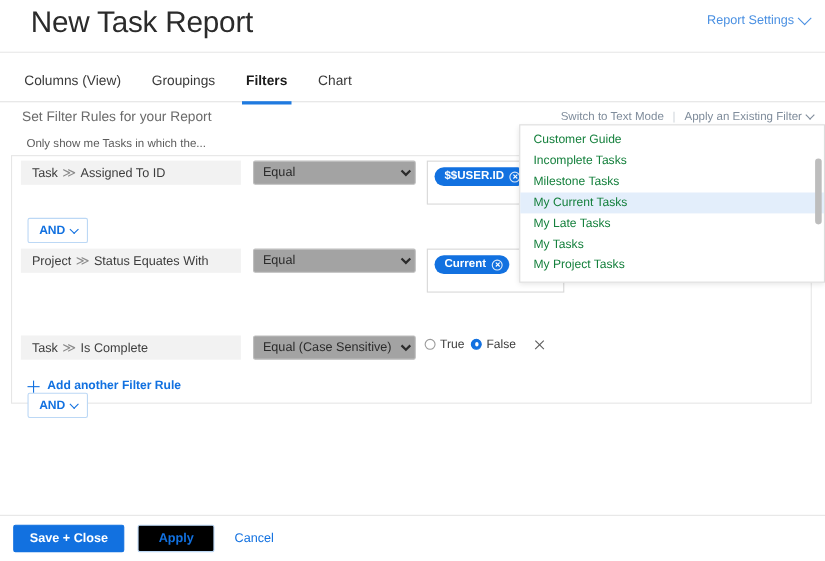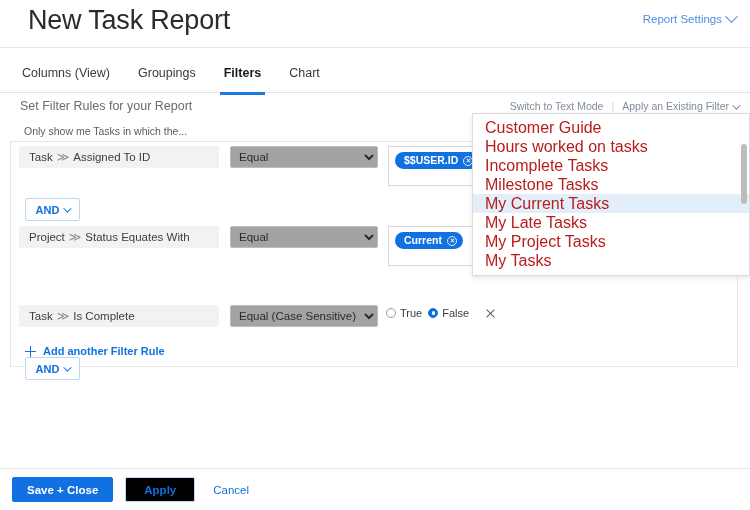--- a/index.html
+++ b/index.html
@@ -195,21 +195,21 @@
 
   
   .dropdown {
     position:absolute; left:472px; top:113px; width:278px;
     background:#fff; border:1px solid #dcdcdc;
     box-shadow: 0 2px 5px rgba(0,0,0,0.10);
     padding:4px 0 5px 0; z-index:40;
   }
   .dd-item {
     height:19px; line-height:19px;
-    padding-left:12px; font-size:16px; color:#b91c1c;
+    padding-left:12px; font-size:11px; color:#15803d;
     cursor:pointer; white-space:nowrap;
   }
   .dd-item.sel { background:#e3eefb; }
   .dd-scroll {
     position:absolute; right:2px; top:30px;
     width:6px; height:60px; border-radius:3px; background:#bdbdbd;
   }
 
   
   .footer {
@@ -325,27 +325,26 @@
     </div>
 
     <div class="add-rule">
       <span class="plus"></span>
       <span>Add another Filter Rule</span>
     </div>
   </div>
 
   <div class="dropdown">
     <div class="dd-item">Customer Guide</div>
-    <div class="dd-item">Hours worked on tasks</div>
     <div class="dd-item">Incomplete Tasks</div>
     <div class="dd-item">Milestone Tasks</div>
     <div class="dd-item sel">My Current Tasks</div>
     <div class="dd-item">My Late Tasks</div>
+    <div class="dd-item">My Tasks</div>
     <div class="dd-item">My Project Tasks</div>
-    <div class="dd-item">My Tasks</div>
     <div class="dd-scroll"></div>
   </div>
 
   <div class="footer">
     <div class="btn-primary">Save + Close</div>
     <div class="btn-secondary">Apply</div>
     <div class="btn-link">Cancel</div>
   </div>
 
 </div>

